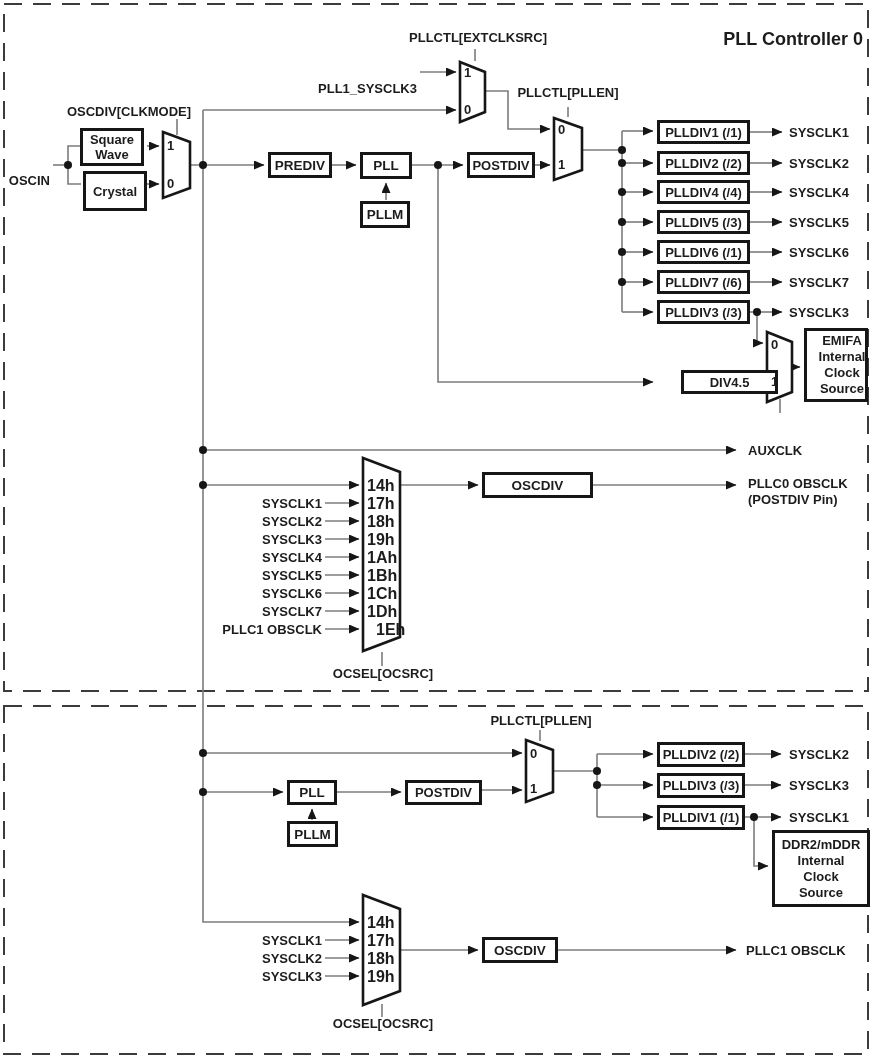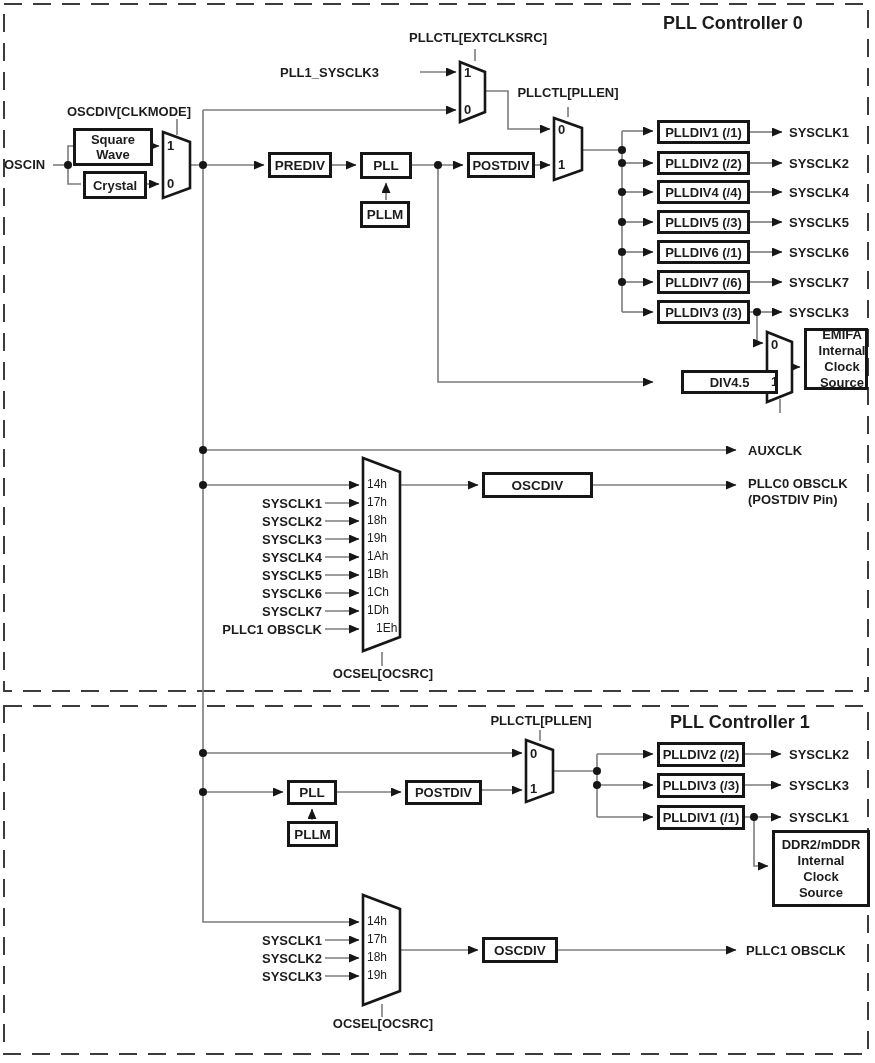--- a/index.html
+++ b/index.html
@@ -6,31 +6,31 @@
   #stage{
     position:relative;width:875px;height:1063px;background:#ffffff;overflow:hidden;
     font-family:"Liberation Sans","DejaVu Sans",sans-serif;color:#1c1c1c;
   }
   #wires{position:absolute;left:0;top:0;width:875px;height:1063px;}
   .lbl{
     position:absolute;font-weight:bold;font-size:13px;line-height:15px;
     color:#1c1c1c;white-space:nowrap;
   }
   .ctr{text-align:center;}
-  .rgt{}
+  .rgt{text-align:right;margin-top:16px;}
   .title{font-size:18px;line-height:20px;}
   .box{
     position:absolute;box-sizing:border-box;border:3px solid #161616;background:#ffffff;
     display:flex;align-items:center;justify-content:center;
     font-weight:bold;font-size:13.5px;line-height:15px;text-align:center;
   }
   .box.small{font-size:13px;}
   .multiline{flex-direction:column;line-height:16px;}
   .port{position:absolute;font-weight:bold;font-size:13px;width:14px;}
-  .hex{position:absolute;font-weight:normal;font-size:12px;width:32px;}
+  .hex{position:absolute;font-weight:bold;font-size:16px;width:32px;}
   .muxin{position:absolute;font-weight:bold;font-size:13px;width:147px;text-align:right;}
 </style>
 </head>
 <body>
 
 <div id="stage">
 
   <svg id="wires" viewBox="0 0 875 1063" xmlns="http://www.w3.org/2000/svg">
     <defs>
       <marker id="ah" markerUnits="userSpaceOnUse" markerWidth="11" markerHeight="9" refX="10" refY="4.5" orient="auto">
@@ -153,22 +153,22 @@
       <polygon points="363,895 400,909 400,991 363,1005"></polygon>
     </g>
   </svg>
 
   <div class="lbl title rgt" style="left:663px;top:13px;width:200px;">PLL Controller 0</div>
 
   <div class="lbl rgt" style="left:4px;top:157px;width:46px;">OSCIN</div>
 
   <div class="lbl ctr" style="left:47px;top:104px;width:164px;">OSCDIV[CLKMODE]</div>
 
-  <div class="box small" style="left:73px;top:128px;width:80px;height:38px;">Square Wave</div>
-  <div class="box small" style="left:83px;top:171px;width:64px;height:28px;">Crystal</div>
+  <div class="box small" style="left:80px;top:128px;width:64px;height:38px;">Square Wave</div>
+  <div class="box small" style="left:83px;top:171px;width:64px;height:40px;">Crystal</div>
 
   <div class="port" style="left:167px;top:138px;">1</div>
   <div class="port" style="left:167px;top:176px;">0</div>
 
   <div class="lbl ctr" style="left:396px;top:30px;width:164px;">PLLCTL[EXTCLKSRC]</div>
   <div class="lbl rgt" style="left:280px;top:65px;width:137px;">PLL1_SYSCLK3</div>
   <div class="port" style="left:464px;top:65px;">1</div>
   <div class="port" style="left:464px;top:102px;">0</div>
 
   <div class="lbl ctr" style="left:486px;top:85px;width:164px;">PLLCTL[PLLEN]</div>
@@ -191,21 +191,21 @@
   <div class="box small" style="left:657px;top:240px;width:93px;height:24px;">PLLDIV6 (/1)</div>
   <div class="lbl" style="left:789px;top:245px;">SYSCLK6</div>
   <div class="box small" style="left:657px;top:270px;width:93px;height:24px;">PLLDIV7 (/6)</div>
   <div class="lbl" style="left:789px;top:275px;">SYSCLK7</div>
   <div class="box small" style="left:657px;top:300px;width:93px;height:24px;">PLLDIV3 (/3)</div>
   <div class="lbl" style="left:789px;top:305px;">SYSCLK3</div>
 
   <div class="box small" style="left:681px;top:370px;width:97px;height:24px;">DIV4.5</div>
   <div class="port" style="left:771px;top:337px;">0</div>
   <div class="port" style="left:771px;top:374px;">1</div>
-  <div class="box small multiline" style="left:804px;top:328px;width:64px;height:62px;padding-left:12px;">
+  <div class="box small multiline" style="left:804px;top:328px;width:64px;height:74px;padding-left:12px;">
     <span>EMIFA</span>
     <span>Internal</span>
     <span>Clock</span>
     <span>Source</span>
   </div>
 
   <div class="lbl" style="left:748px;top:443px;">AUXCLK</div>
   <div class="box" style="left:482px;top:472px;width:111px;height:26px;">OSCDIV</div>
   <div class="lbl" style="left:748px;top:476px;">PLLC0 OBSCLK</div>
   <div class="lbl" style="left:748px;top:492px;">(POSTDIV Pin)</div>
@@ -224,21 +224,20 @@
   <div class="muxin" style="left:175px;top:514px;">SYSCLK2</div>
   <div class="muxin" style="left:175px;top:532px;">SYSCLK3</div>
   <div class="muxin" style="left:175px;top:550px;">SYSCLK4</div>
   <div class="muxin" style="left:175px;top:568px;">SYSCLK5</div>
   <div class="muxin" style="left:175px;top:586px;">SYSCLK6</div>
   <div class="muxin" style="left:175px;top:604px;">SYSCLK7</div>
   <div class="muxin" style="left:175px;top:622px;">PLLC1 OBSCLK</div>
 
   <div class="lbl ctr" style="left:303px;top:666px;width:160px;">OCSEL[OCSRC]</div>
 
-  <div class="lbl title rgt" style="left:670px;top:712px;width:200px;">PLL Controller 1</div>
 
   <div class="lbl ctr" style="left:459px;top:713px;width:164px;">PLLCTL[PLLEN]</div>
   <div class="port" style="left:530px;top:746px;">0</div>
   <div class="port" style="left:530px;top:781px;">1</div>
 
   <div class="box" style="left:287px;top:780px;width:50px;height:25px;">PLL</div>
   <div class="box" style="left:287px;top:821px;width:51px;height:26px;">PLLM</div>
   <div class="box small" style="left:405px;top:780px;width:77px;height:25px;">POSTDIV</div>
 
   <div class="box small" style="left:657px;top:742px;width:88px;height:25px;">PLLDIV2 (/2)</div>

